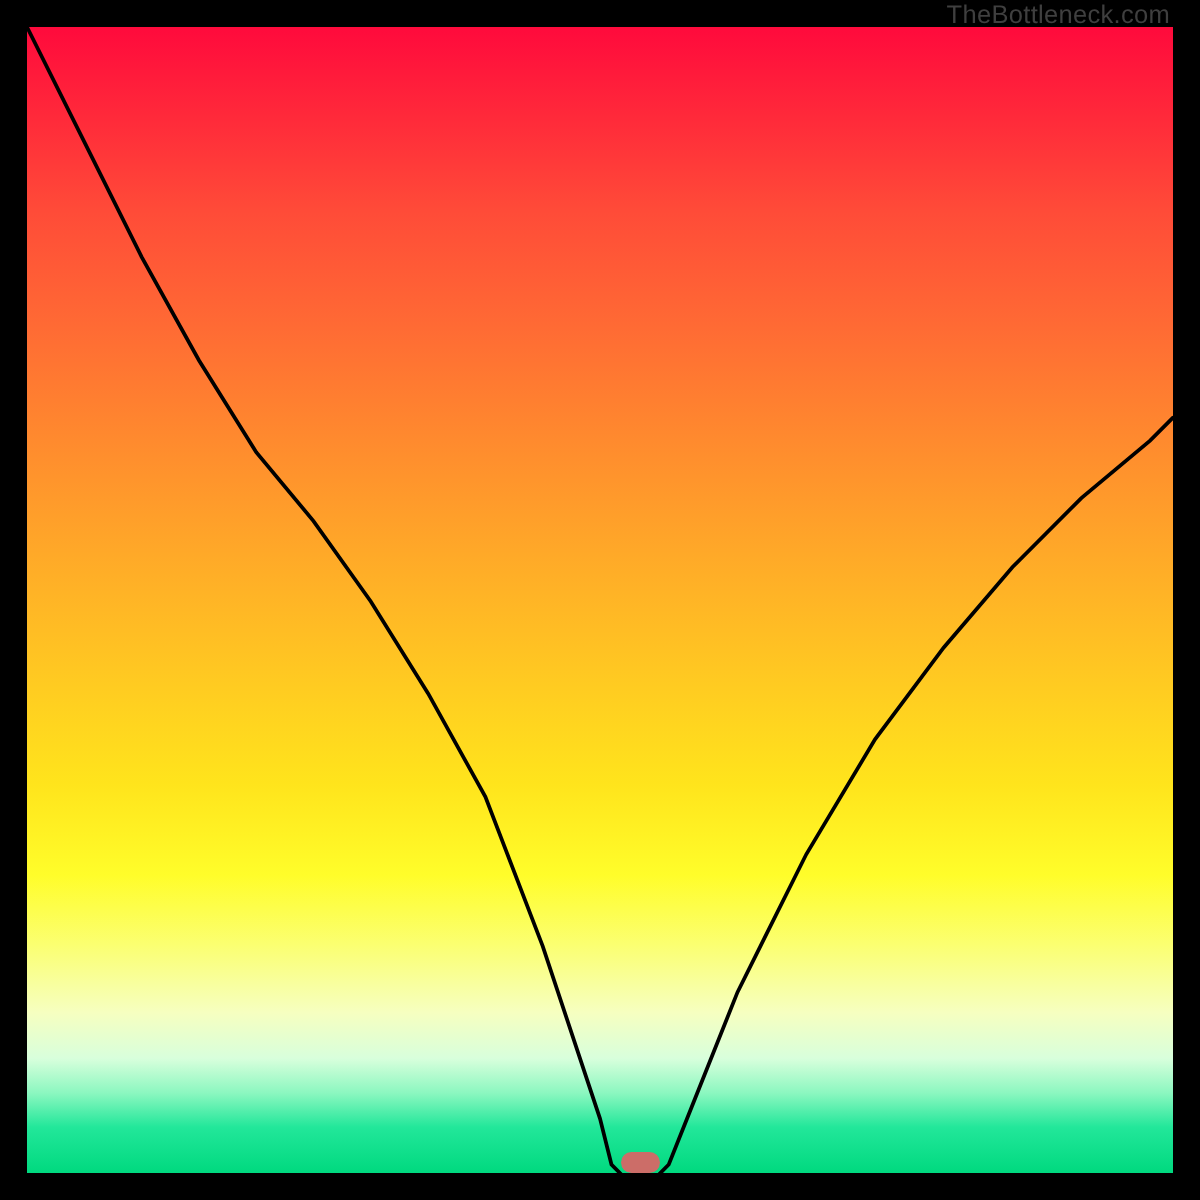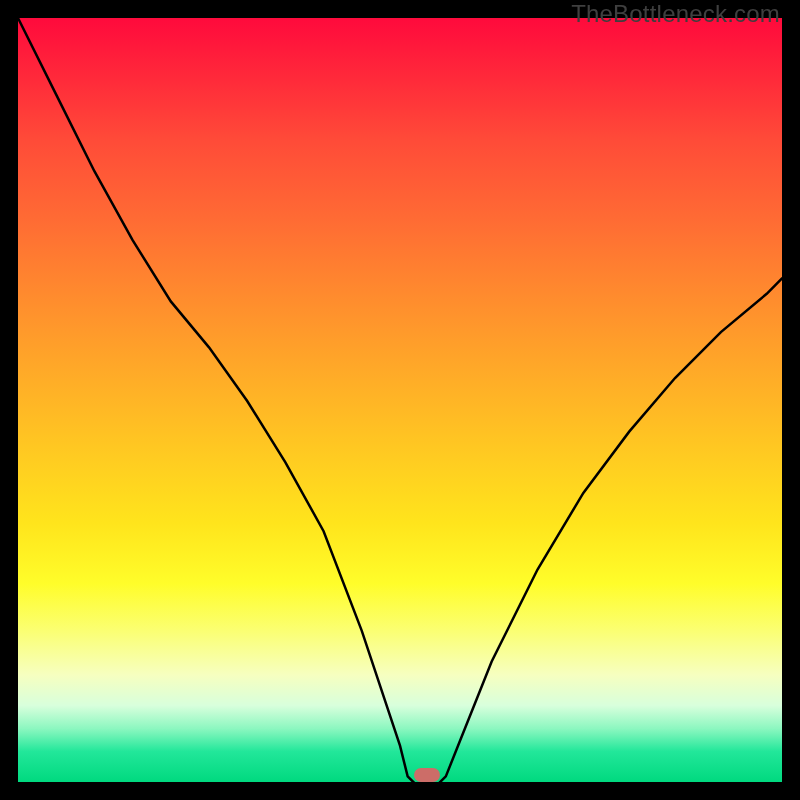--- a/index.html
+++ b/index.html
@@ -31,21 +31,21 @@
       #8cf7c0 93%,
       #22e79a 96%,
       #00d97f 100%);
   }
   .watermark {
     position: absolute;
     top: 0px;
     right: 20px;
     color: #3f3f3f;
     font-family: Arial, Helvetica, sans-serif;
-    font-size: 24px;
+    font-size: 17px;
     letter-spacing: 0.2px;
     user-select: none;
   }
   .marker {
     position: absolute;
     width: 26px;
     height: 14px;
     background: #cc6d68;
     border-radius: 7px;
   }

